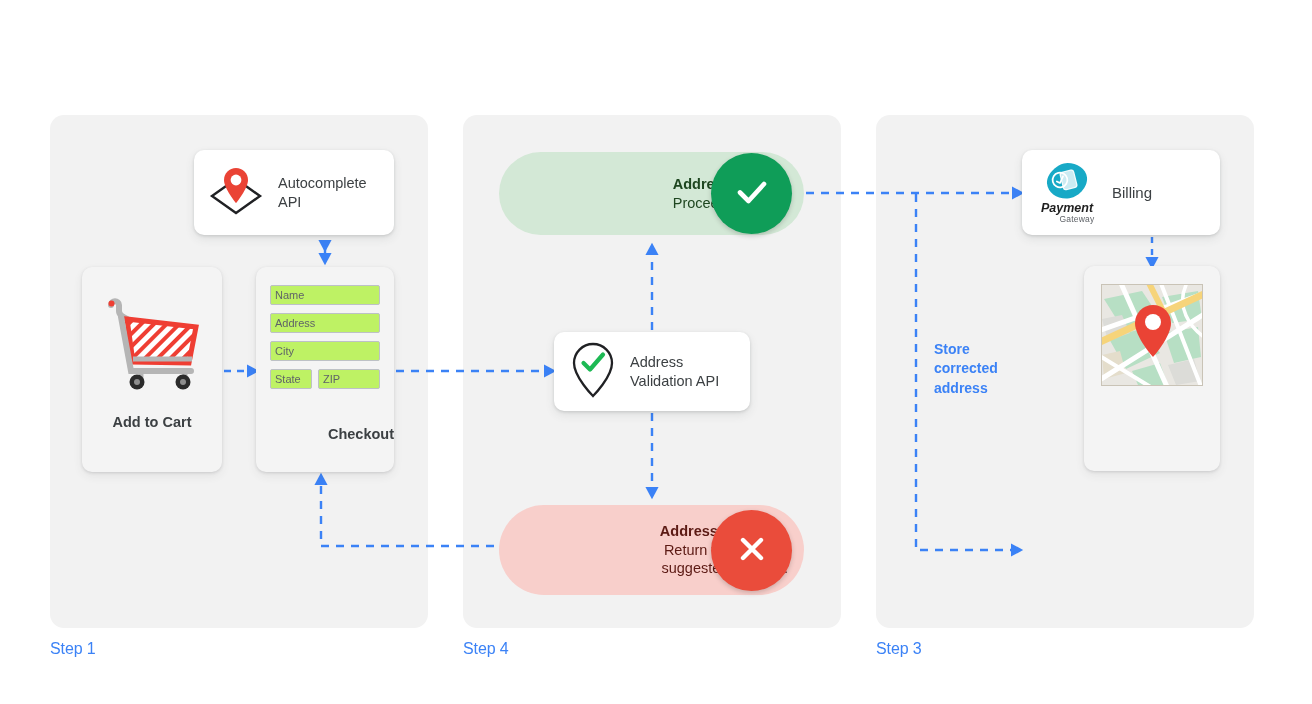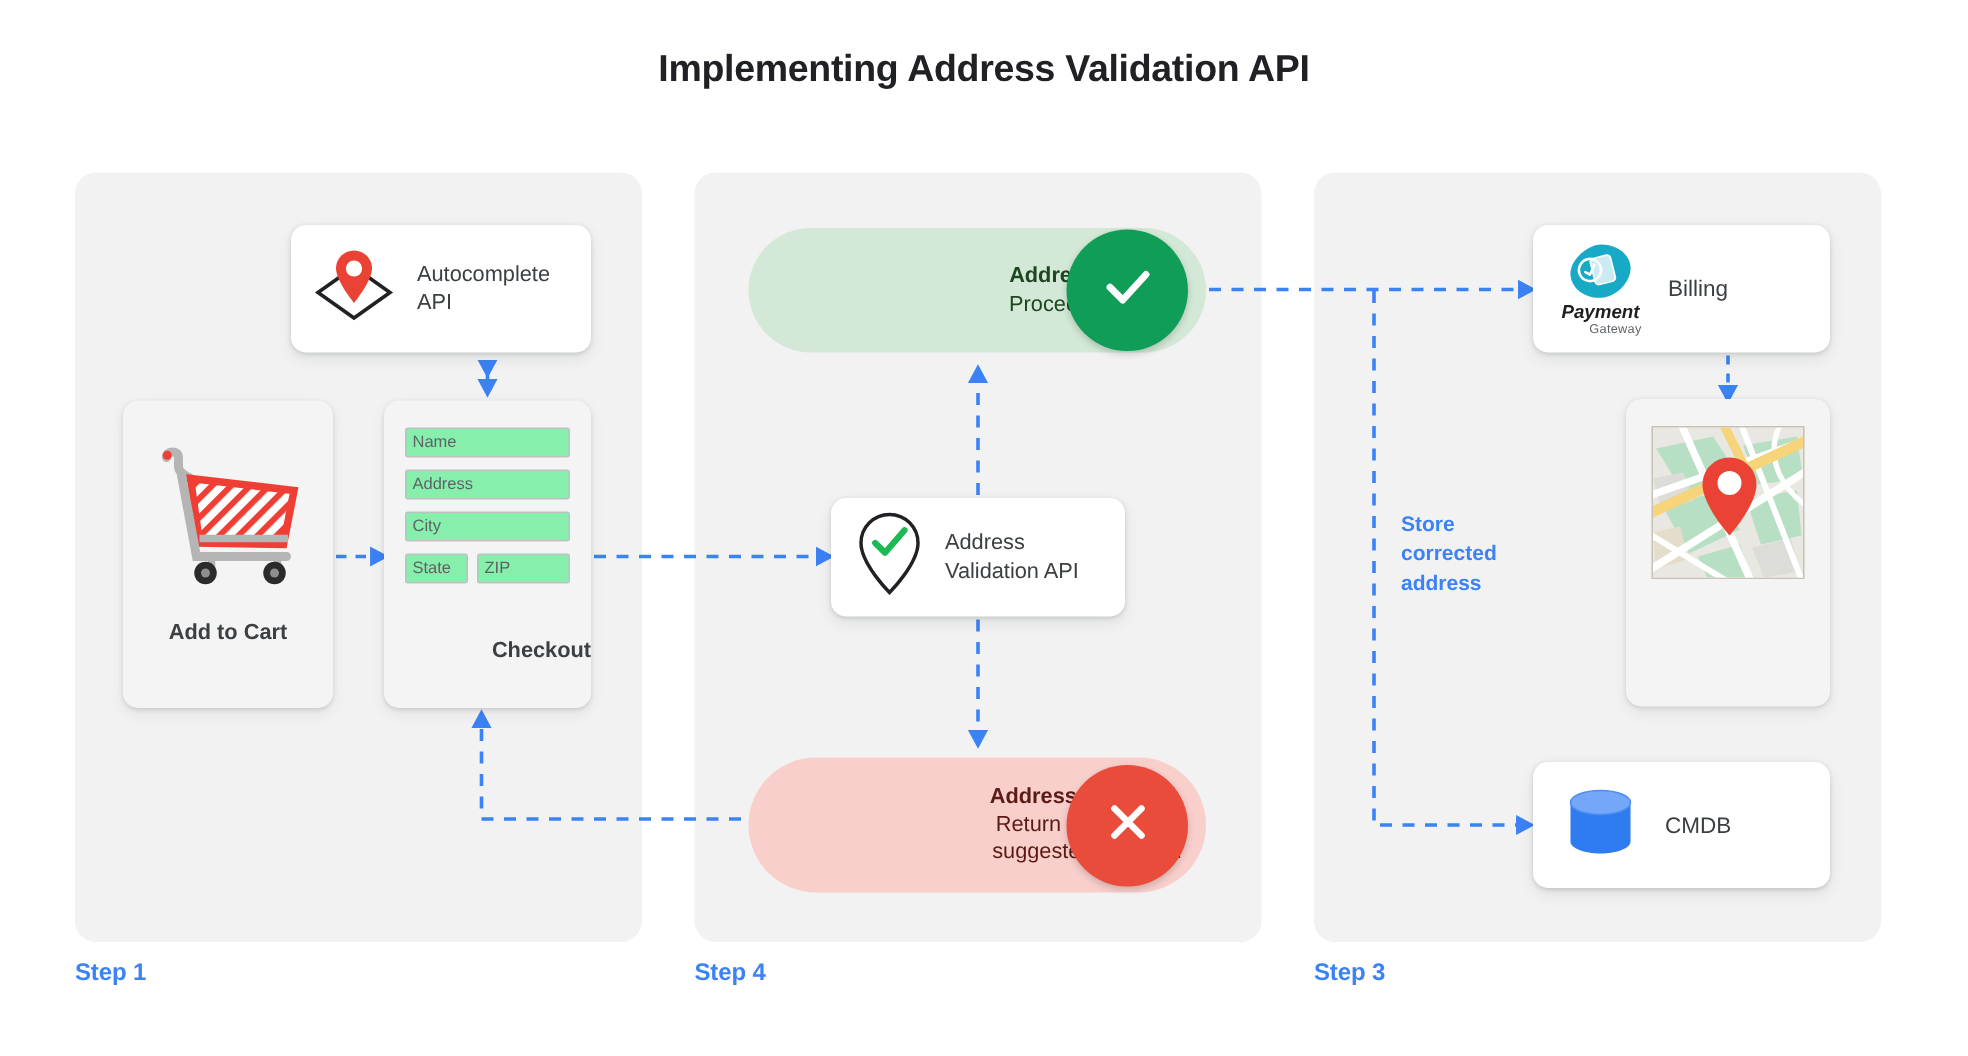--- a/index.html
+++ b/index.html
@@ -25,21 +25,21 @@
     position: absolute;
     background: #f2f2f2;
     border-radius: 14px;
   }
   #panel1 { left: 50px;  top: 115px; width: 378px; height: 513px; }
   #panel2 { left: 463px; top: 115px; width: 378px; height: 513px; }
   #panel3 { left: 876px; top: 115px; width: 378px; height: 513px; }
 
   .step-label {
     position: absolute;
-    font-size: 16px; font-weight: bold; color: #3b82f6;
+    font-size: 16px; font-weight: normal; color: #3b82f6;
     letter-spacing: -0.1px;
     text-align: right;
   }
   #step1-label { left: 50px;  top: 640px; }
   #step2-label { left: 463px; top: 640px; }
   #step3-label { left: 876px; top: 640px; }
 
   
   .card {
     position: absolute;
@@ -75,21 +75,21 @@
 
   #checkout-card {
     left: 256px; top: 267px; width: 138px; height: 205px;
   }
   #checkout-label {
     position: absolute; bottom: 30px; left: 0; width: 100%;
     text-align: right; font-size: 14.5px; font-weight: bold; color: #3c4043;
   }
   .form-wrap { position: absolute; left: 14px; top: 18px; width: 110px; }
   .field {
-    border: 1px solid #bdc1c6; background: #86efac; border-radius: 2px;
+    border: 1px solid #bdc1c6; background: #bef264; border-radius: 2px;
     height: 20px; margin-bottom: 8px;
     font-size: 11px; color: #5f6368; line-height: 18px; padding-left: 4px;
     overflow: hidden; white-space: nowrap;
   }
   .field-row { display: flex; gap: 6px; }
   .field-row .field { margin-bottom: 0; }
   #field-state { width: 42px; flex: none; }
   #field-zip { width: 62px; flex: none; }
 
   
@@ -163,21 +163,20 @@
   #connectors {
     position: absolute; left: 0; top: 0; width: 1312px; height: 704px;
     pointer-events: none;
   }
 </style>
 </head>
 <body>
 
 <div id="canvas">
 
-  <div class="title">Implementing Address Validation API</div>
 
   <div class="panel" id="panel1"></div>
   <div class="panel" id="panel2"></div>
   <div class="panel" id="panel3"></div>
 
   <svg id="connectors" viewBox="0 0 1312 704" xmlns="http://www.w3.org/2000/svg">
     <defs>
       <marker id="arrow-blue" markerWidth="7" markerHeight="7" refX="2.2" refY="3.2" orient="auto" markerUnits="strokeWidth">
         <path d="M0,0.4 L0,6 L5.2,3.2 z" fill="#3b82f6"></path>
       </marker>
@@ -347,30 +346,20 @@
           <path d="M-4 58 L104 8" stroke-width="7"></path>
           <path d="M46 -4 L60 24" stroke-width="6"></path>
         </g>
 
         <path d="M51 20 C41 20 33 28 33 38 C33 52 51 72 51 72 C51 72 69 52 69 38 C69 28 61 20 51 20 Z" fill="#ea4335"></path>
         <circle cx="51" cy="37" r="8" fill="#ffffff"></circle>
       </svg>
     </div>
   </div>
 
-  <div class="card" id="cmdb-card">
-    <span>
-      <svg width="50" height="50" viewBox="0 0 50 50" xmlns="http://www.w3.org/2000/svg">
-        <path d="M5 12 L5 38 C5 42.4 13.9 46 25 46 C36.1 46 45 42.4 45 38 L45 12 Z" fill="#2f7bf0"></path>
-        <ellipse cx="25" cy="12" rx="20" ry="8" fill="#74a7f7"></ellipse>
-        <ellipse cx="25" cy="12" rx="20" ry="8" fill="none" stroke="#4a8df4" stroke-width="1"></ellipse>
-      </svg>
-    </span>
-    <span id="cmdb-label">CMDB</span>
-  </div>
 
   <div id="store-note">Store
 corrected
 address</div>
 
   <div class="step-label" id="step3-label">Step 3</div>
 
 </div>
 
 </body></html>

